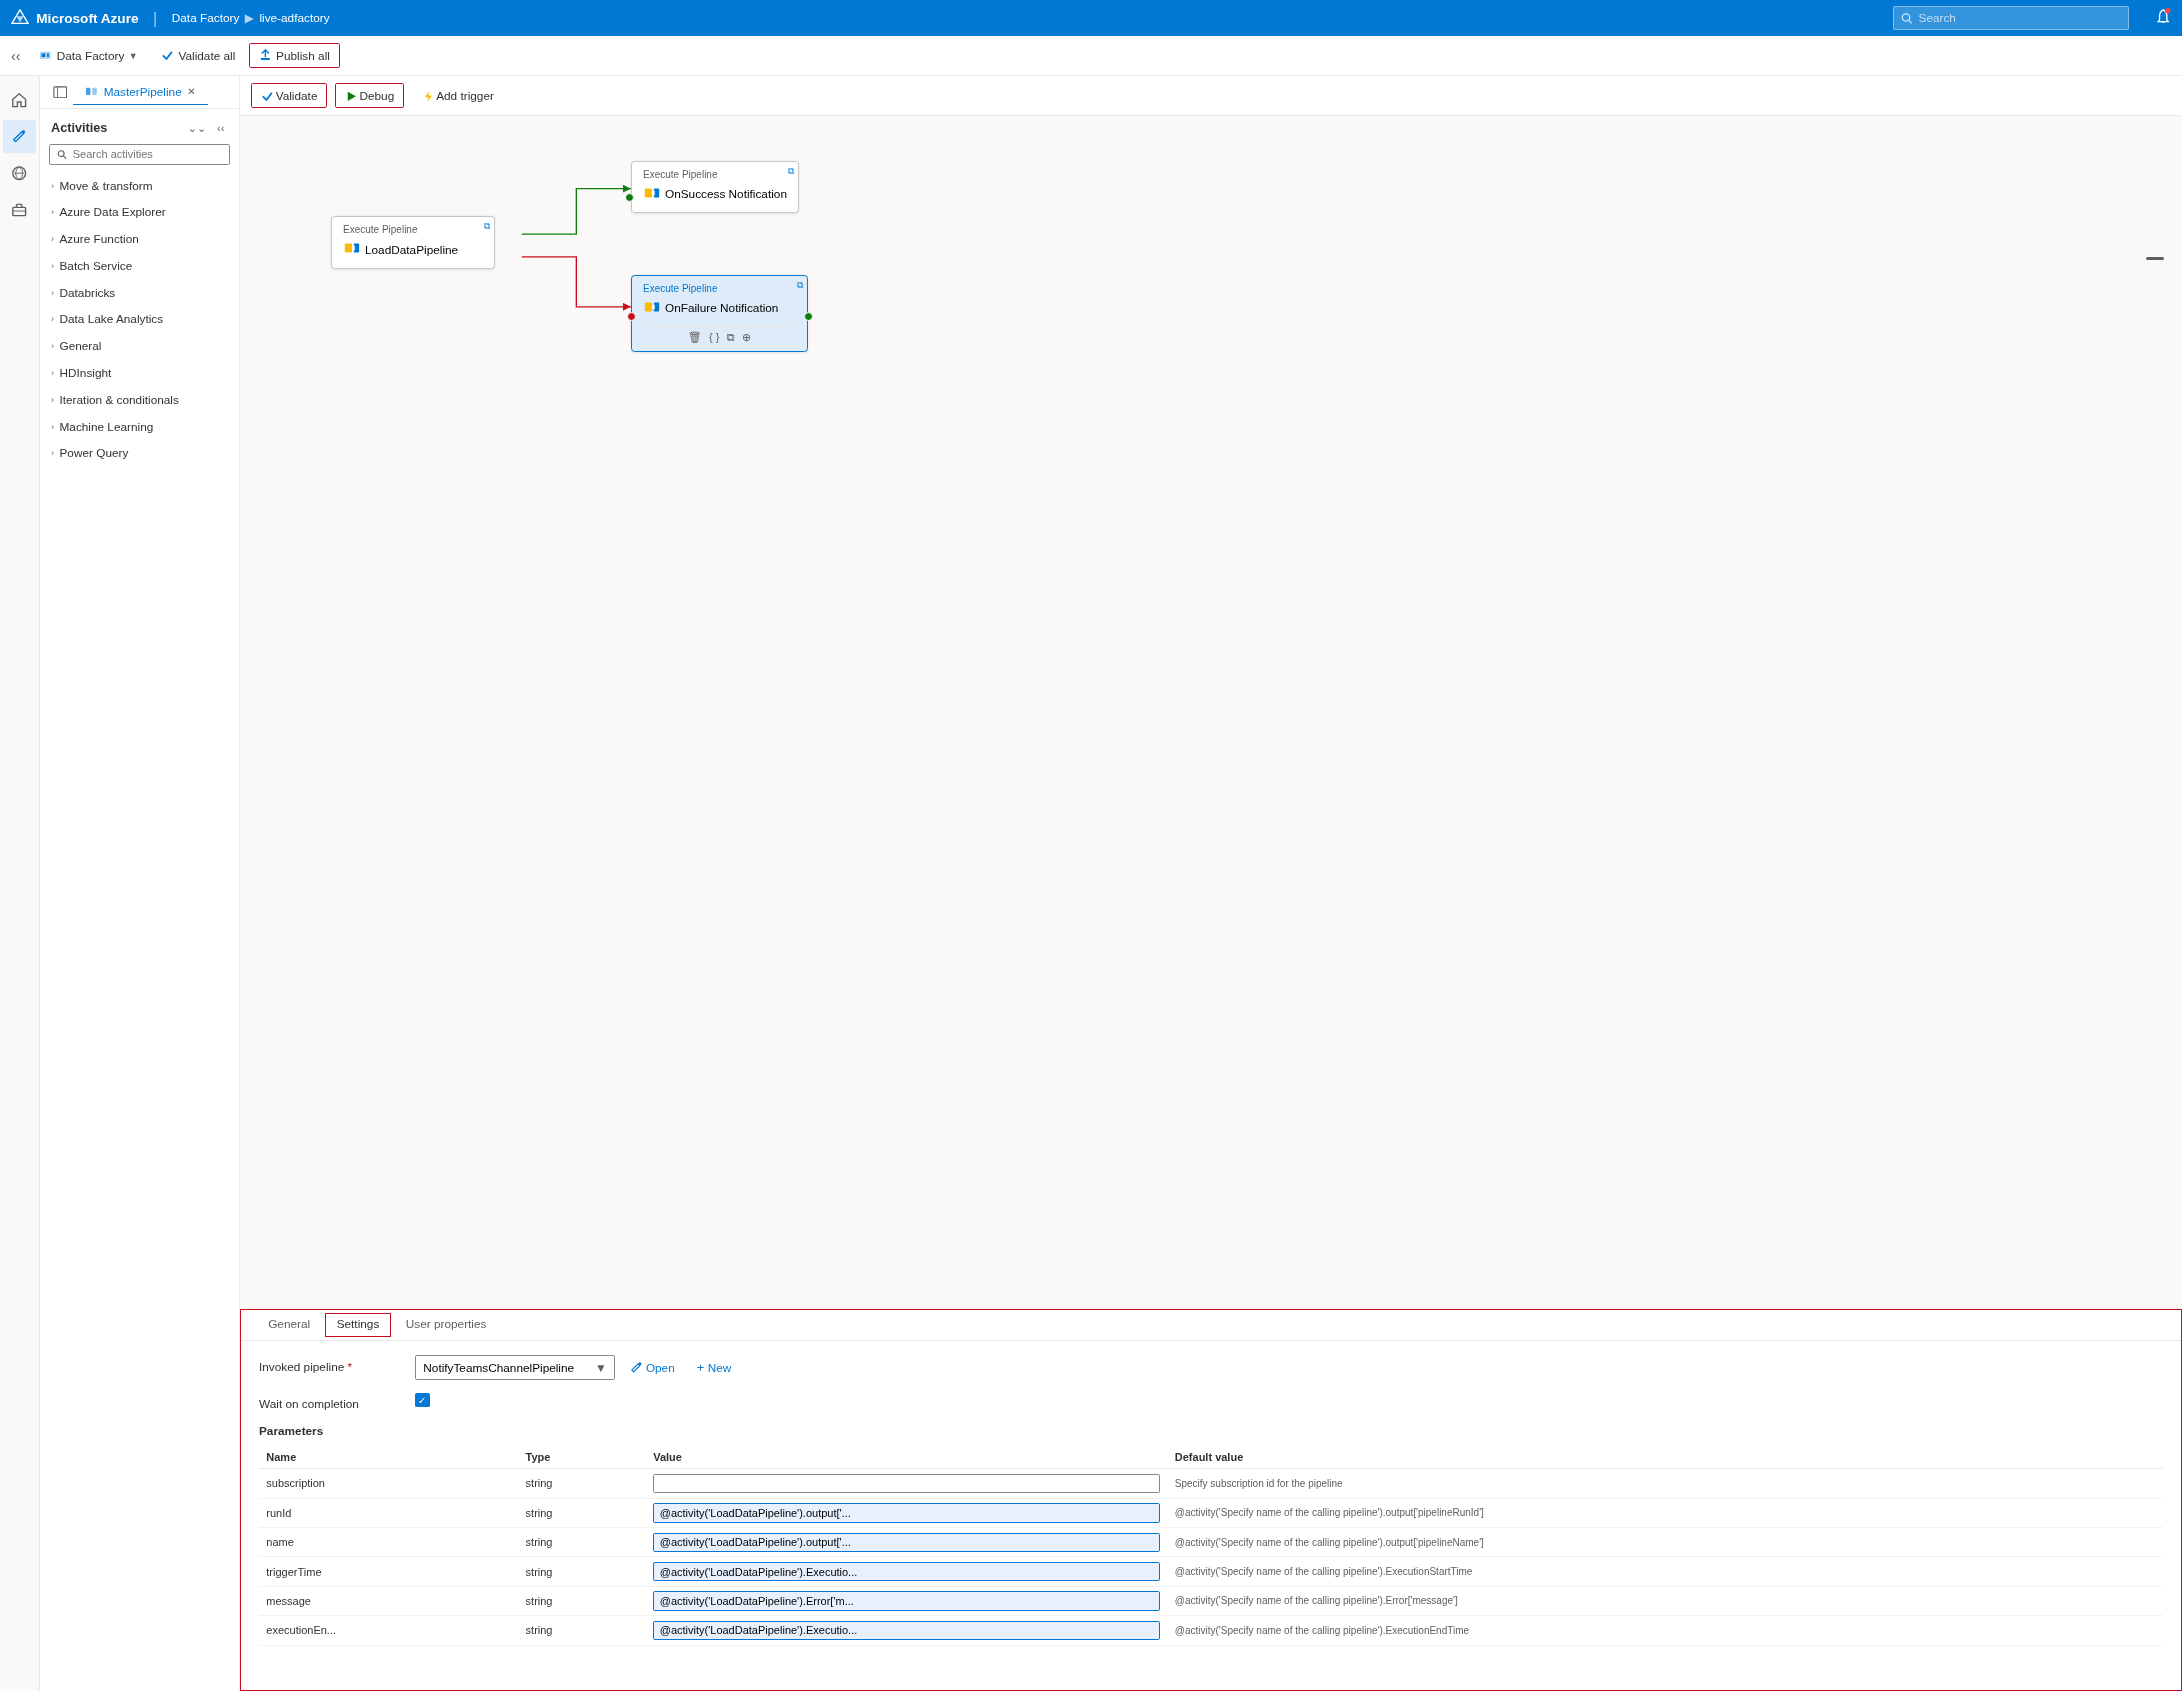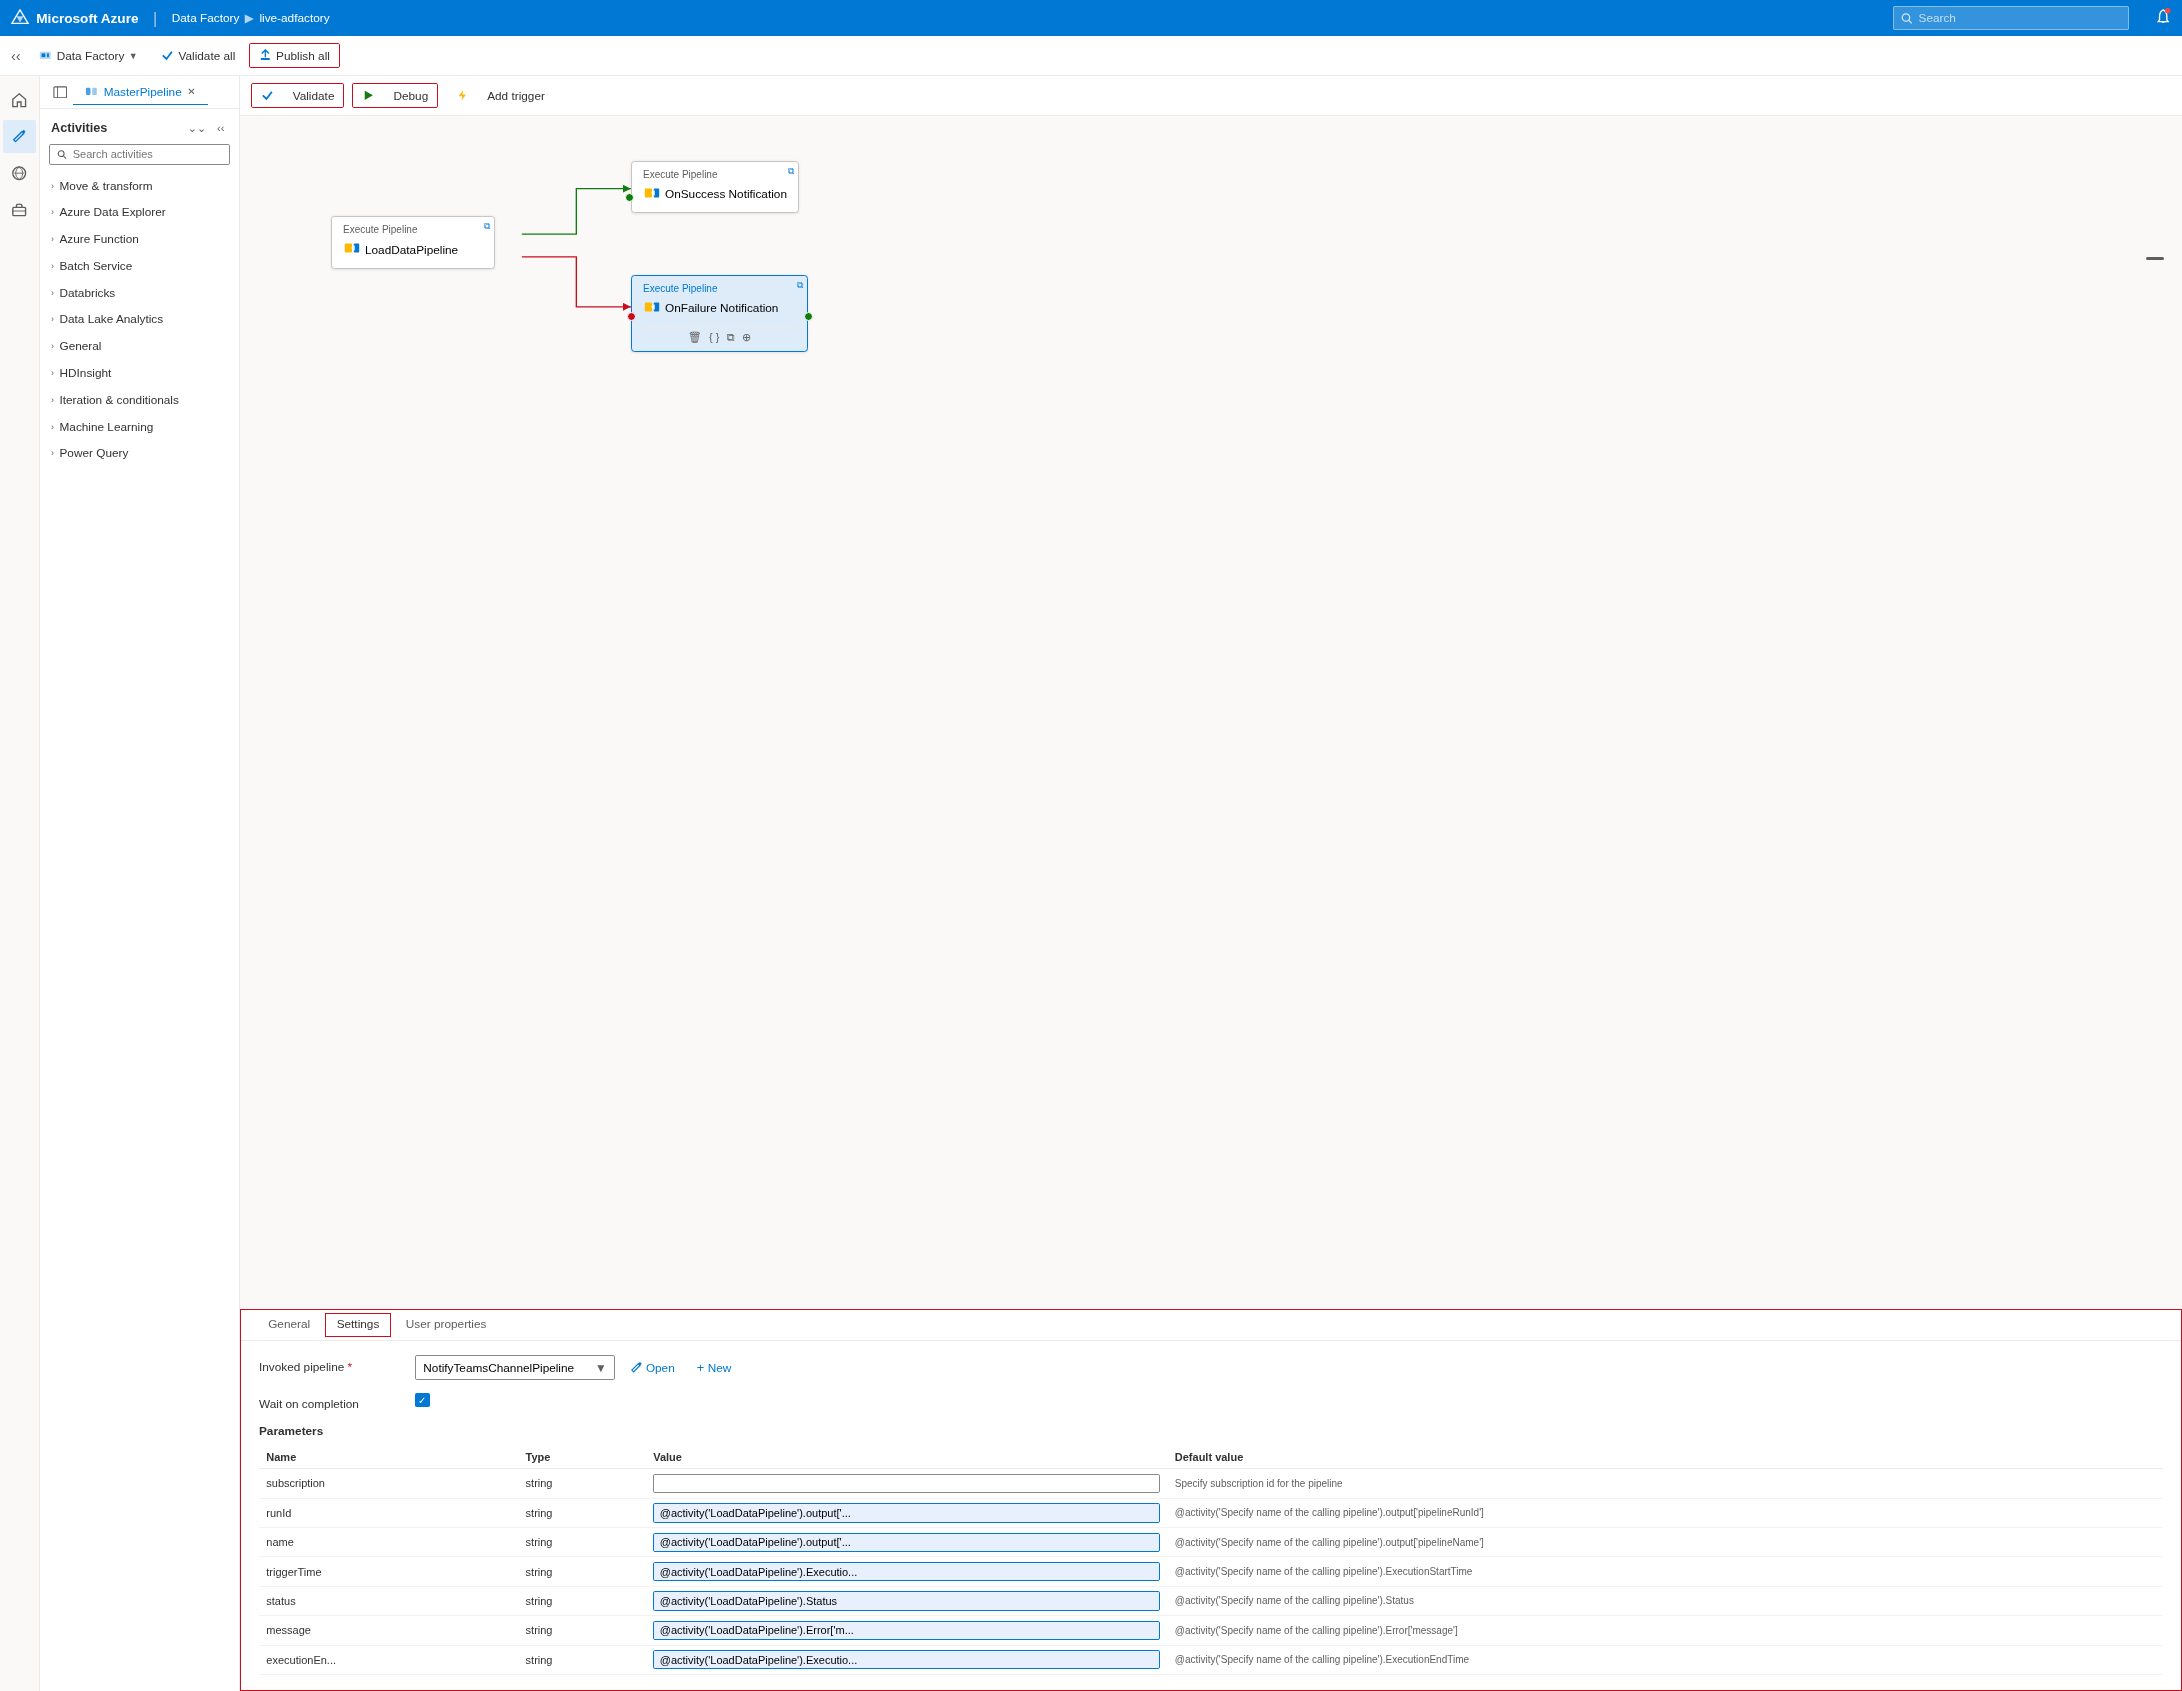--- a/index.html
+++ b/index.html
@@ -188,22 +188,22 @@
       background: white;
       border-bottom: 0.9px solid #edebe9;
       height: 40px;
       display: flex;
       align-items: center;
       padding: 0 11px;
       gap: 7.3px;
     }
     .pipeline-toolbar-btn {
       display: flex;
-      align-items: flex-start;
-      gap: 19px;
+      align-items: flex-end;
+      gap: 2px;
       padding: 4.5px 9px;
       border: 0.9px solid transparent;
       border-radius: 1.8px;
       cursor: pointer;
       font-size: 11.8px;
       background: transparent;
       color: #323130;
     }
     .pipeline-toolbar-btn.highlighted {
       border: 1.8px solid #c50f1f;
@@ -766,28 +766,20 @@
   </tr>
                 <tr>
     <td>triggerTime</td>
     <td>string</td>
     <td>
       <input class="params-input filled" type="text" value="@activity('LoadDataPipeline').Executio..." style="">
     </td>
     <td style="color:#605e5c; font-size:10px;">@activity('Specify name of the calling pipeline').ExecutionStartTime</td>
   </tr>
                 <tr>
-    <td>status</td>
-    <td>string</td>
-    <td>
-      <input class="params-input filled" type="text" value="@activity('LoadDataPipeline').Status" style="">
-    </td>
-    <td style="color:#605e5c; font-size:10px;">@activity('Specify name of the calling pipeline').Status</td>
-  </tr>
-                <tr>
     <td>message</td>
     <td>string</td>
     <td>
       <input class="params-input filled" type="text" value="@activity('LoadDataPipeline').Error['m..." style="">
     </td>
     <td style="color:#605e5c; font-size:10px;">@activity('Specify name of the calling pipeline').Error['message']</td>
   </tr>
                 <tr>
     <td>executionEn...</td>
     <td>string</td>

